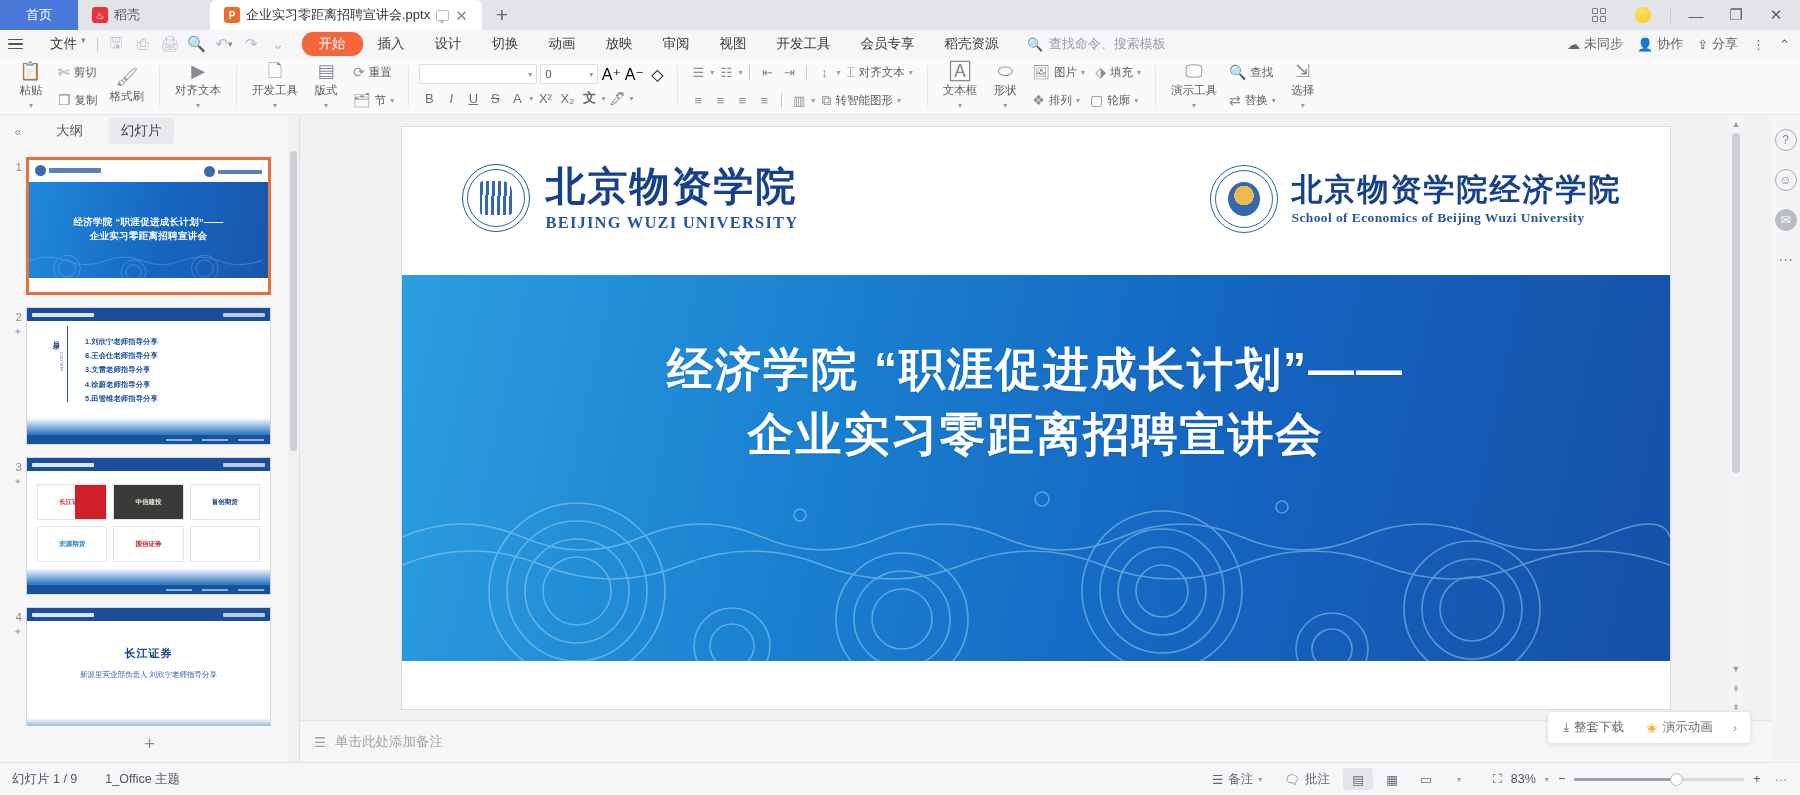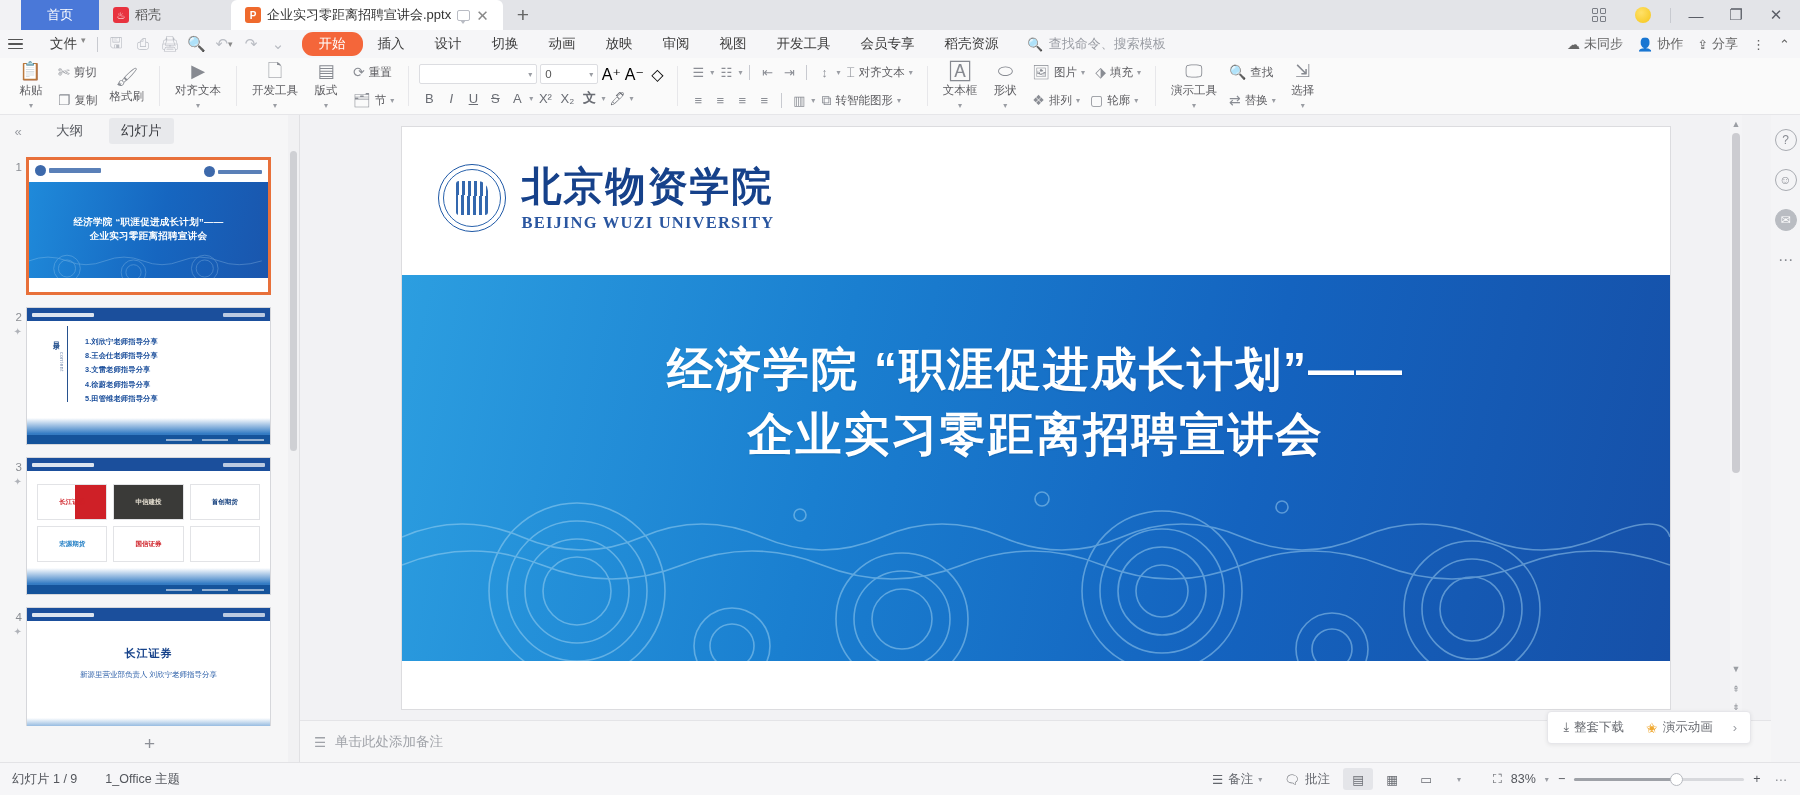--- a/index.html
+++ b/index.html
@@ -4,21 +4,21 @@
 <style>
   * { box-sizing: border-box; margin:0; padding:0; }
   html,body{
     width:1800px; height:795px; overflow:hidden;
     font-family:"Liberation Sans","DejaVu Sans",sans-serif;
     background:#f2f2f4; -webkit-font-smoothing:antialiased;
   }
   .app{ position:relative; width:1800px; height:795px; display:flex; flex-direction:column; }
 
   
-  .tabbar{ height:30px; background:#e3e4e8; display:flex; align-items:flex-end; flex:0 0 30px; position:relative;margin-left:21px; }
+  .tabbar{ height:30px; background:#e3e4e8; display:flex; align-items:flex-end; flex:0 0 30px; position:relative; }
   .tab{ height:30px; display:flex; align-items:center; gap:6px; padding:0 14px; font-size:13px; color:#444;
         border-radius:6px 6px 0 0; cursor:default; white-space:nowrap; }
   .tab.home{ background:#4a78d8; color:#fff; width:78px; justify-content:center; border-radius:0; height:30px; }
   .tab.dk{ background:#e3e4e8; color:#555; width:132px; }
   .tab.active{ background:#fff; color:#333; }
   .tab .ico{ width:16px; height:16px; border-radius:3px; display:inline-flex; align-items:center; justify-content:center;
              color:#fff; font-size:10px; font-weight:bold; flex:0 0 16px; }
   .ico-dk{ background:#e8333f; }
   .ico-ppt{ background:#ef6a2d; }
   .tab .cmt{ width:13px;height:11px;border:1.4px solid #b9bcc4;border-radius:2px;position:relative; }
@@ -116,21 +116,21 @@
   .s4-sub{ position:absolute;top:62px;left:0;right:0;text-align:center;font-size:7.5px;color:#2c5fa8;}
 
   .addslide{ height:36px;flex:0 0 36px;display:flex;align-items:center;justify-content:center;color:#8d9097;font-size:19px;background:#f6f6f7;}
 
   
   .stage{ flex:1 1 auto; position:relative; display:flex; align-items:flex-start; justify-content:center; min-width:0; padding-top:12px; background:#f2f2f4;}
   .notes-bar{ position:absolute; left:0; right:0; bottom:0; height:42px; background:#f6f6f7; border-top:1px solid #e4e4e7;
               display:flex;align-items:center;gap:9px;padding-left:14px;color:#a0a3a9;font-size:13.5px;}
   .slide{ width:1268px; height:582px; background:#fff; box-shadow:0 0 0 1px #dcdcdf; position:relative; overflow:hidden;}
   .sl-head{ height:148px; position:relative; }
-  .logo-l{ position:absolute; left:36px; top:36px; display:flex; align-items:center; gap:16px; }
+  .logo-l{ position:absolute; left:60px; top:36px; display:flex; align-items:center; gap:16px; }
   .logo-r{ position:absolute; right:48px; top:38px; display:flex; align-items:center; gap:14px; }
   .seal{ width:68px;height:68px;border-radius:50%;border:1.6px solid #1d57a5;display:flex;align-items:center;justify-content:center;position:relative;flex:0 0 68px;}
   .seal:before{content:"";position:absolute;inset:4px;border-radius:50%;border:1px solid #2a63ad;}
   .seal .emb{ width:32px;height:34px;background:
       repeating-linear-gradient(92deg,#1d57a5 0 3px,transparent 3px 6px); border-radius:3px 10px 3px 3px; opacity:.9;}
   .seal.gold{ border-color:#1f62ae; }
   .seal.gold .emb{ background:radial-gradient(circle at 50% 40%,#e9b23c 0 38%,#1d57a5 38% 100%); border-radius:50%;}
   .cn-name{ font-family:"DejaVu Serif","Liberation Serif",serif; font-weight:bold; color:#16418a; letter-spacing:2px; }
   .cn-1{ font-size:40px; line-height:1.15;}
   .en-1{ font-family:"Liberation Serif",serif; font-size:16.5px; font-weight:bold; color:#2a56a0; letter-spacing:1.2px; margin-top:4px;}
@@ -611,20 +611,29 @@
         <div class="sl-head">
           <div class="logo-l">
             <span class="seal">
                 <span class="emb"></span>
               </span>
             <span>
               <div class="cn-name cn-1">北京物资学院</div>
               <div class="en-1">BEIJING WUZI UNIVERSITY</div>
             </span>
           </div>
+          <div class="logo-r">
+            <span class="seal gold">
+                <span class="emb"></span>
+              </span>
+            <span>
+              <div class="cn-name cn-2">北京物资学院经济学院</div>
+              <div class="en-2">School of Economics of Beijing Wuzi University</div>
+            </span>
+          </div>
         </div>
 
         <div class="sl-banner">
           <svg class="waves" viewBox="0 0 1268 230" preserveAspectRatio="none">
             <g fill="none" stroke="#a9d8f4" stroke-width="1.6" opacity=".95">
               <circle cx="175" cy="150" r="34"></circle>
                 <circle cx="175" cy="150" r="52"></circle>
                 <circle cx="175" cy="150" r="70"></circle>
                 <circle cx="175" cy="150" r="88"></circle>
               <circle cx="500" cy="178" r="30"></circle>

